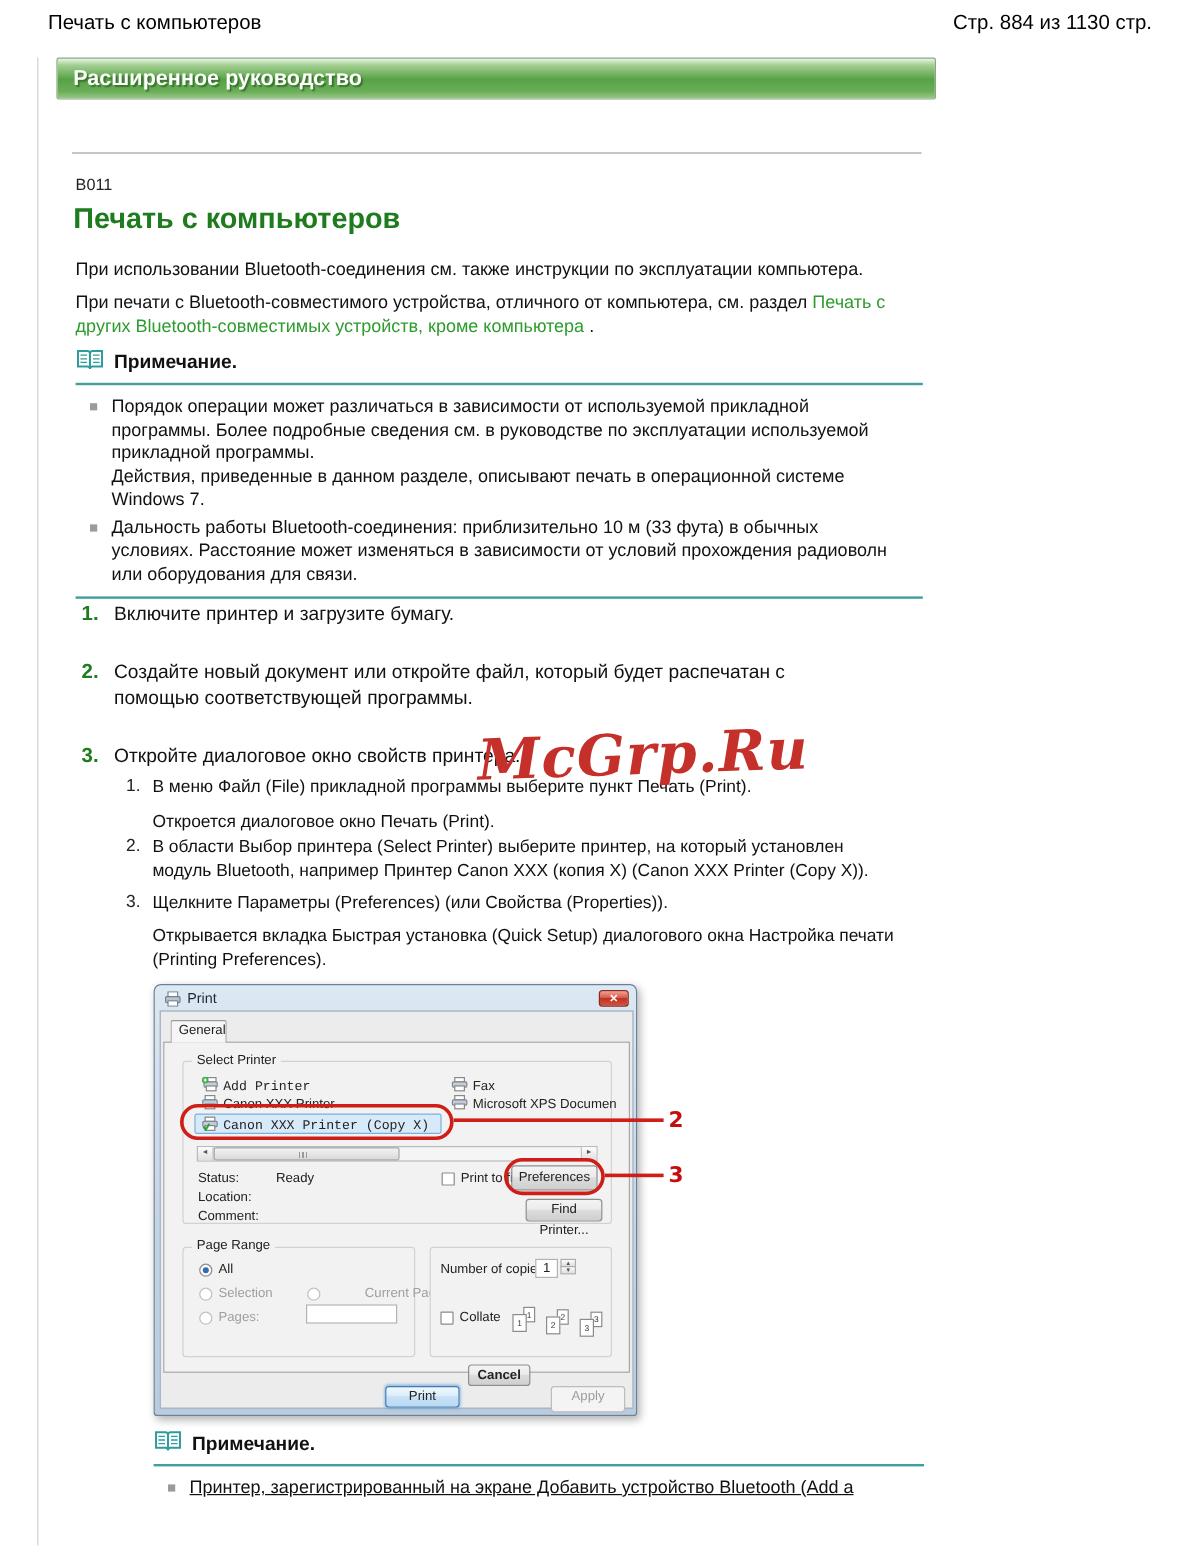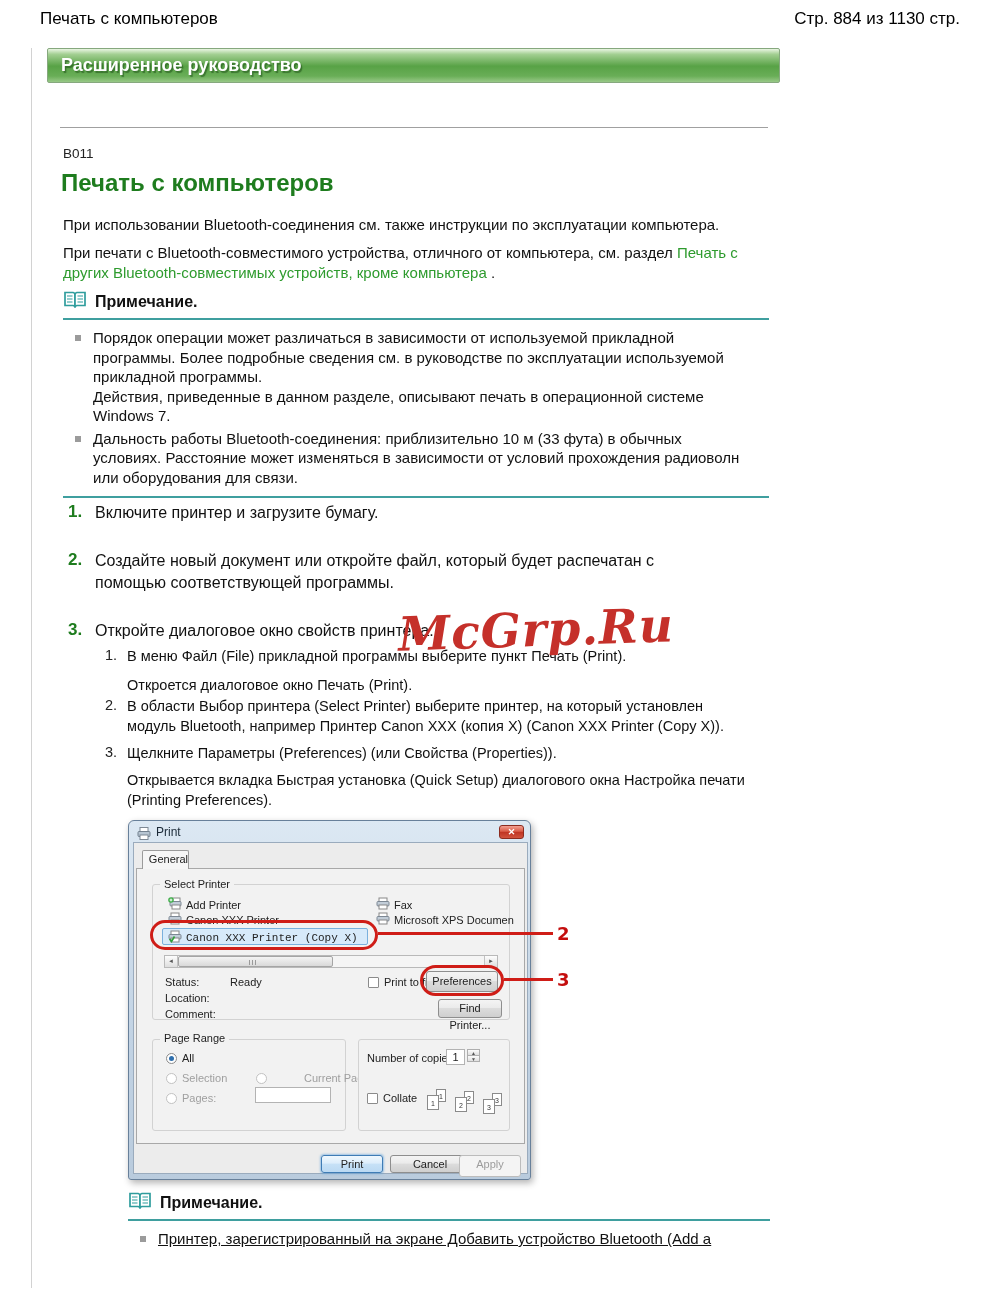--- a/index.html
+++ b/index.html
@@ -223,21 +223,21 @@
         <span id="close-btn"><span>✕</span></span>
       </div>
 
       <div class="abs" id="client"></div>
       <div class="abs dlg-font" id="tab">General</div>
       <div class="abs" id="tabpage"></div>
 
       <div class="abs grp" id="grp-select"></div>
       <span class="abs grp-label dlg-font" style="left:31px; top:57px;">Select Printer</span>
 
-      <div class="pitem dlg-font" style="left:39px; top:76px;">
+      <div class="pitem dlg-font" style="left:39px; top:76px;font-family:Liberation Mono, monospace;">
         <span>
           <svg width="14" height="13" viewBox="0 0 14 13">
             <rect x="4" y="1" width="8" height="3.5" fill="#fff" stroke="#888"></rect>
             <rect x="2" y="4.5" width="11" height="4.5" rx="1" fill="#c2cdd8" stroke="#7d8894"></rect>
             <rect x="4" y="8" width="8" height="4" fill="#fff" stroke="#888"></rect>
             <circle cx="3" cy="3" r="2.8" fill="#3fae49"></circle>
             <path d="M3 1.6 v2.8 M1.6 3 h2.8" stroke="#fff" stroke-width="1"></path>
           </svg>
         </span>
         <span>Add Printer</span>
@@ -332,21 +332,21 @@
       <span class="abs" style="left:293px; top:266px; width:84px; height:36px;">
         <span class="cpage" style="left:14px; top:2px; width:10px; height:13px; line-height:13px;">1</span>
         <span class="cpage" style="left:5px; top:8px; width:12px; height:15px; line-height:15px;">1</span>
         <span class="cpage" style="left:42px; top:4px; width:10px; height:13px; line-height:13px;">2</span>
         <span class="cpage" style="left:33px; top:10px; width:12px; height:15px; line-height:15px;">2</span>
         <span class="cpage" style="left:70px; top:6px; width:10px; height:13px; line-height:13px;">3</span>
         <span class="cpage" style="left:61px; top:12px; width:12px; height:15px; line-height:15px;">3</span>
       </span>
 
       <span class="abs btn btn-default" style="left:192px; top:334px; width:62px; height:18px; line-height:16px;">Print</span>
-      <span class="abs btn" style="left:261px; top:334px; width:80px; height:18px; line-height:16px;">Cancel</span>
+      <span class="abs btn" style="left:261px; top:316px; width:52px; height:18px; line-height:16px;font-weight:bold;">Cancel</span>
       <span class="abs btn btn-disabled" style="left:330px; top:334px; width:62px; height:22px; line-height:16px;">Apply</span>
     </div>
 
     <div class="c-red" id="ellipse2"></div>
     <div class="c-line" id="line2"></div>
     <div class="c-label" id="lbl2">2</div>
     <div class="c-red" id="circle3"></div>
     <div class="c-line" id="line3"></div>
     <div class="c-label" id="lbl3">3</div>
   </div>

